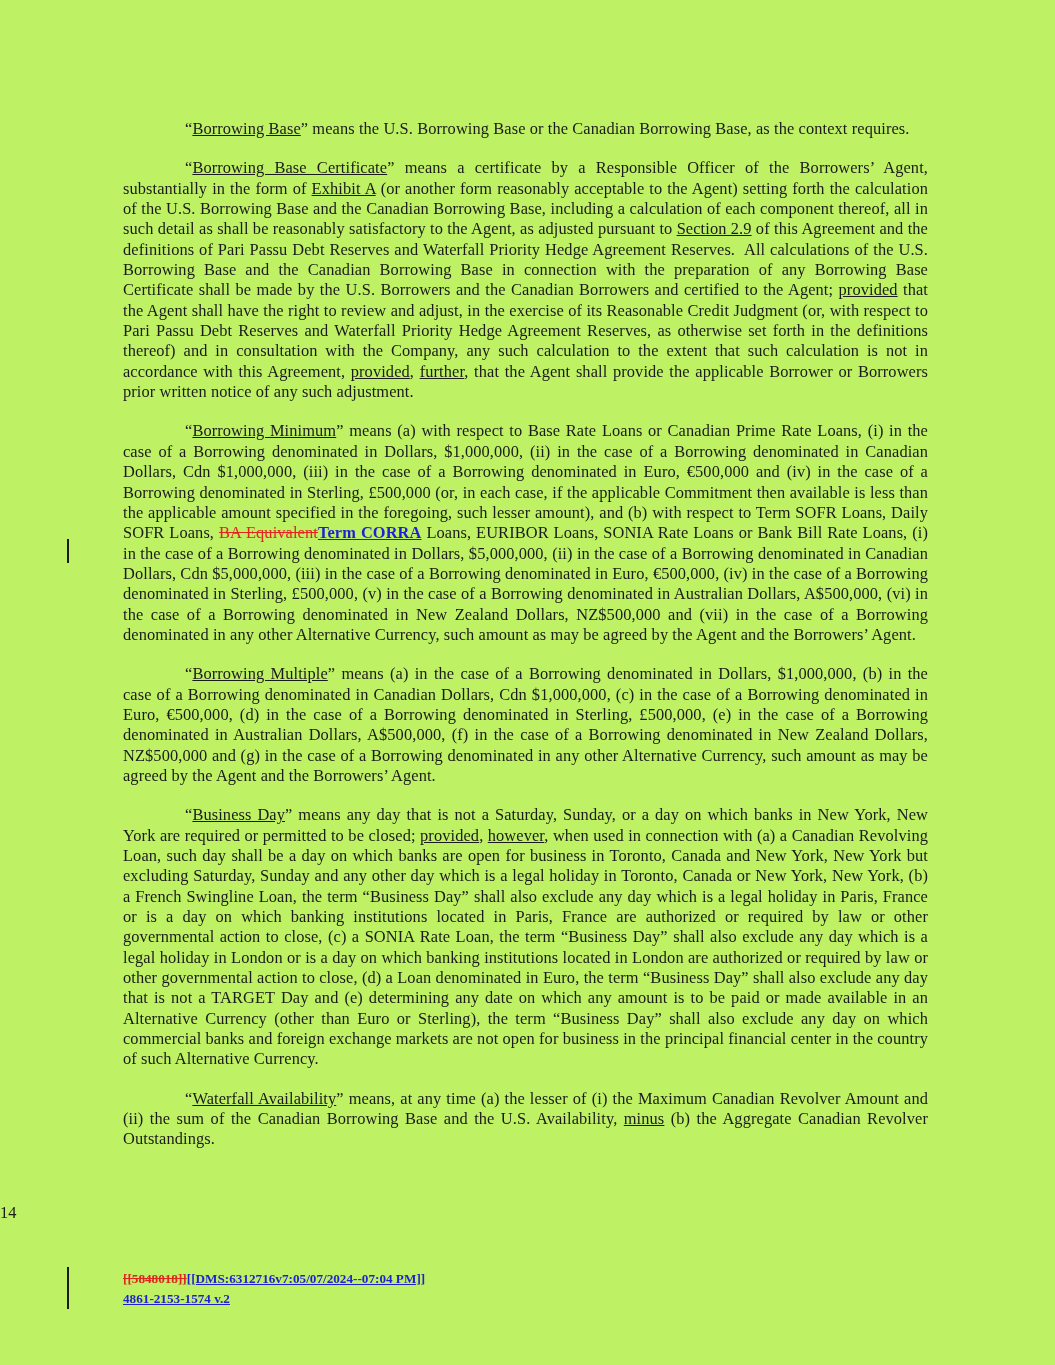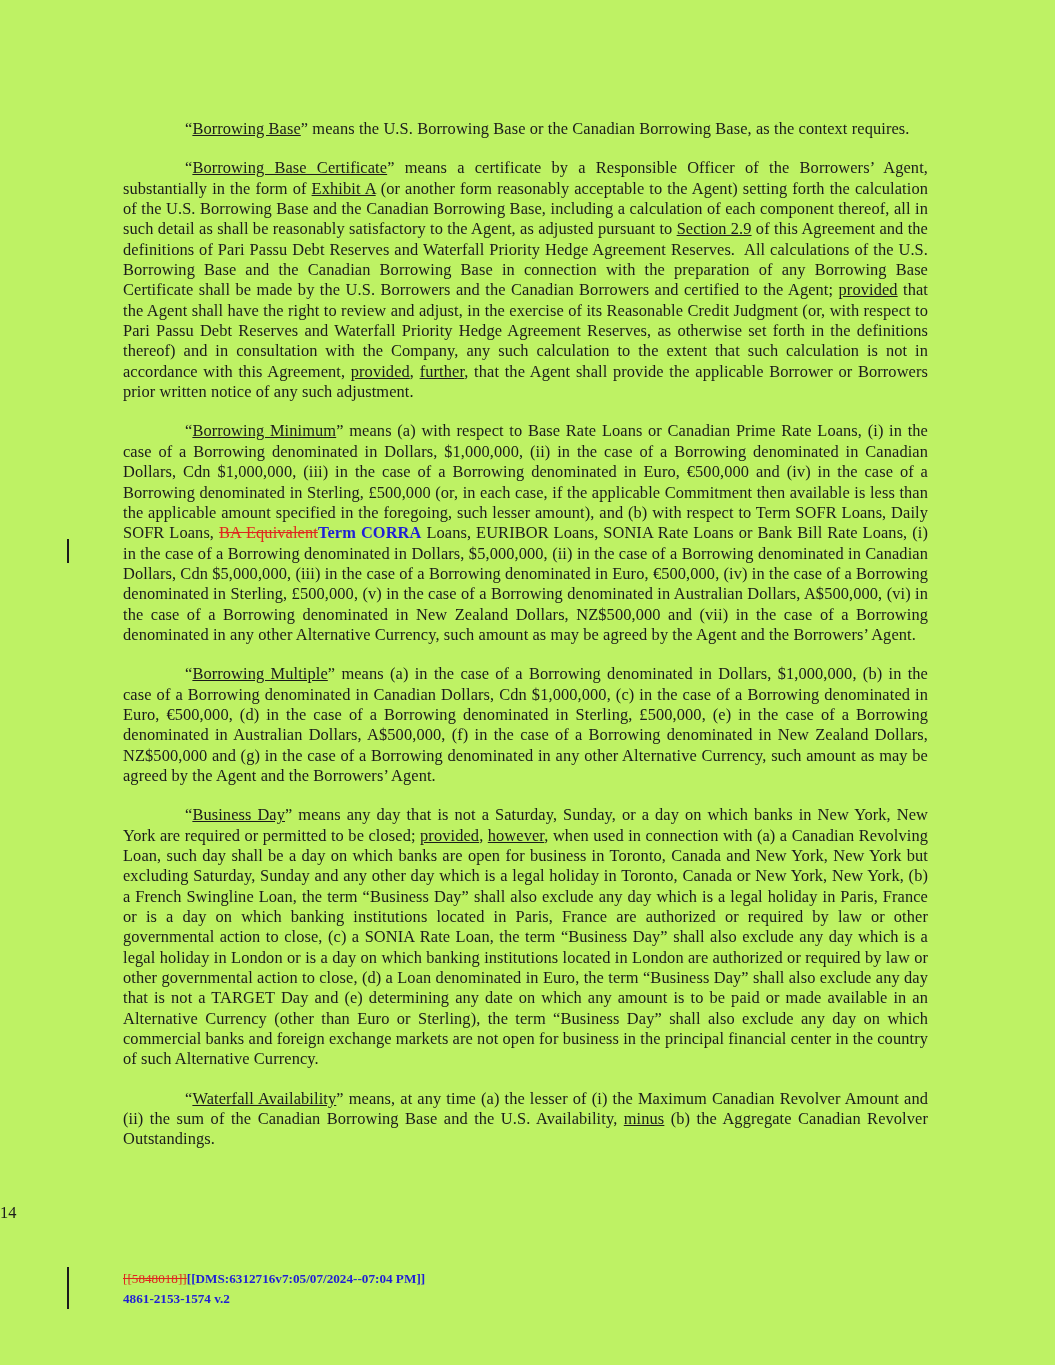--- a/index.html
+++ b/index.html
@@ -30,40 +30,41 @@
   .para:last-child { margin-bottom: 0; }
   .seg { white-space: pre-wrap; }
   .u { text-decoration: underline; }
   .del {
     color: var(--deletion-red, #e0261f);
     text-decoration: line-through;
   }
   .ins {
     color: var(--insertion-blue, #1f1fd6);
     font-weight: bold;
+    text-decoration: underline;
   }
   .pageno {
     position: absolute;
     left: 0;
     top: 1203px;
     width: 1055px;
     text-align: left;
     font-size: 16.4px;
     line-height: 20px;
   }
   .footer {
     position: absolute;
     left: 123px;
     top: 1269px;
     width: 700px;
     font-size: 13.2px;
     line-height: 19.5px;
     font-weight: bold;
   }
-  .footer .del { font-weight: normal; }
+  .footer .del { font-weight: bold; }
   .change-bar {
     position: absolute;
     width: 2px;
     background: #1b1b1b;
   }
   .change-bar.bar-term-corra { left: 67px; top: 539px; height: 24px; }
   .change-bar.bar-footer     { left: 67px; top: 1267px; height: 42px; }
 </style>
 </head>
 <body>

